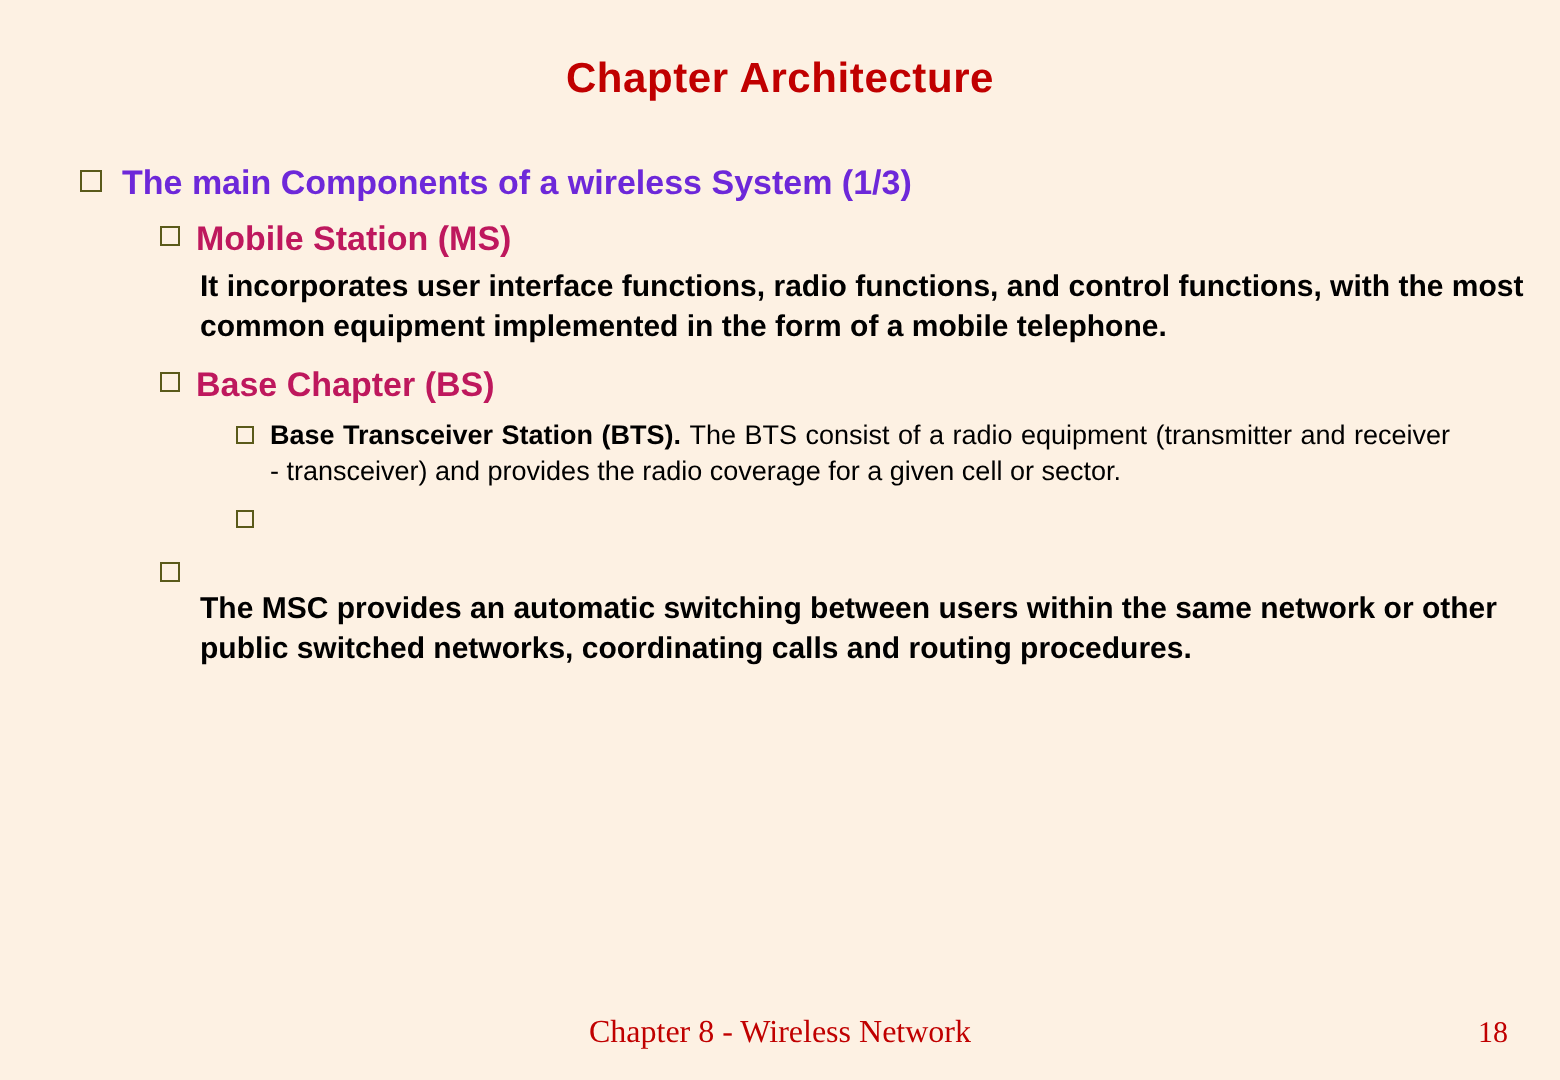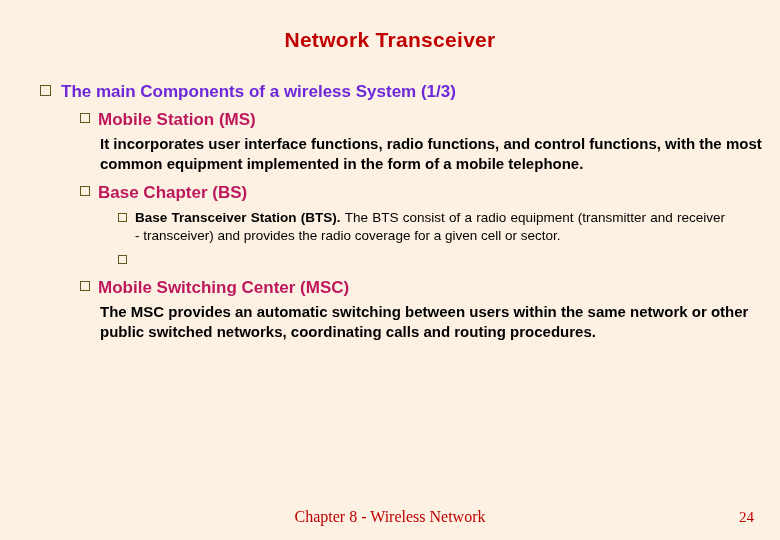--- a/index.html
+++ b/index.html
@@ -76,21 +76,21 @@
     bottom: 14px;
     right: 26px;
     color: #c00000;
     font-family: "Times New Roman", serif;
     font-size: 15px;
   }
 </style>
 </head>
 <body>
 
-<div class="title">Network Transceiver</div>
+<div class="title">Chapter Architecture</div>
 
 <div class="l1">
   <span class="bullet"></span>
   <span>The main Components of a wireless System (1/3)</span>
 </div>
 
 <div class="l2">
   <span class="bullet sm"></span>
   <span>Mobile Station (MS)</span>
 </div>
@@ -107,18 +107,17 @@
     <span class="lead">Base Transceiver Station (BTS). </span><span>The BTS consist of a radio equipment (transmitter and receiver - transceiver) and provides the radio coverage for a given cell or sector.</span>
   </span>
 </div>
 
 <div class="l3">
   <span class="bullet xs"></span>
 </div>
 
 <div class="l2" style="margin-top:14px;">
   <span class="bullet sm"></span>
-  <span>Mobile Switching Center (MSC)</span>
 </div>
 <div class="l2-body">The MSC provides an automatic switching between users within the same network or other public switched networks, coordinating calls and routing procedures.</div>
 
 <div class="footer">Chapter 8 - Wireless Network</div>
-<div class="pagenum">24</div>
+<div class="pagenum">18</div>
 
 </body></html>

